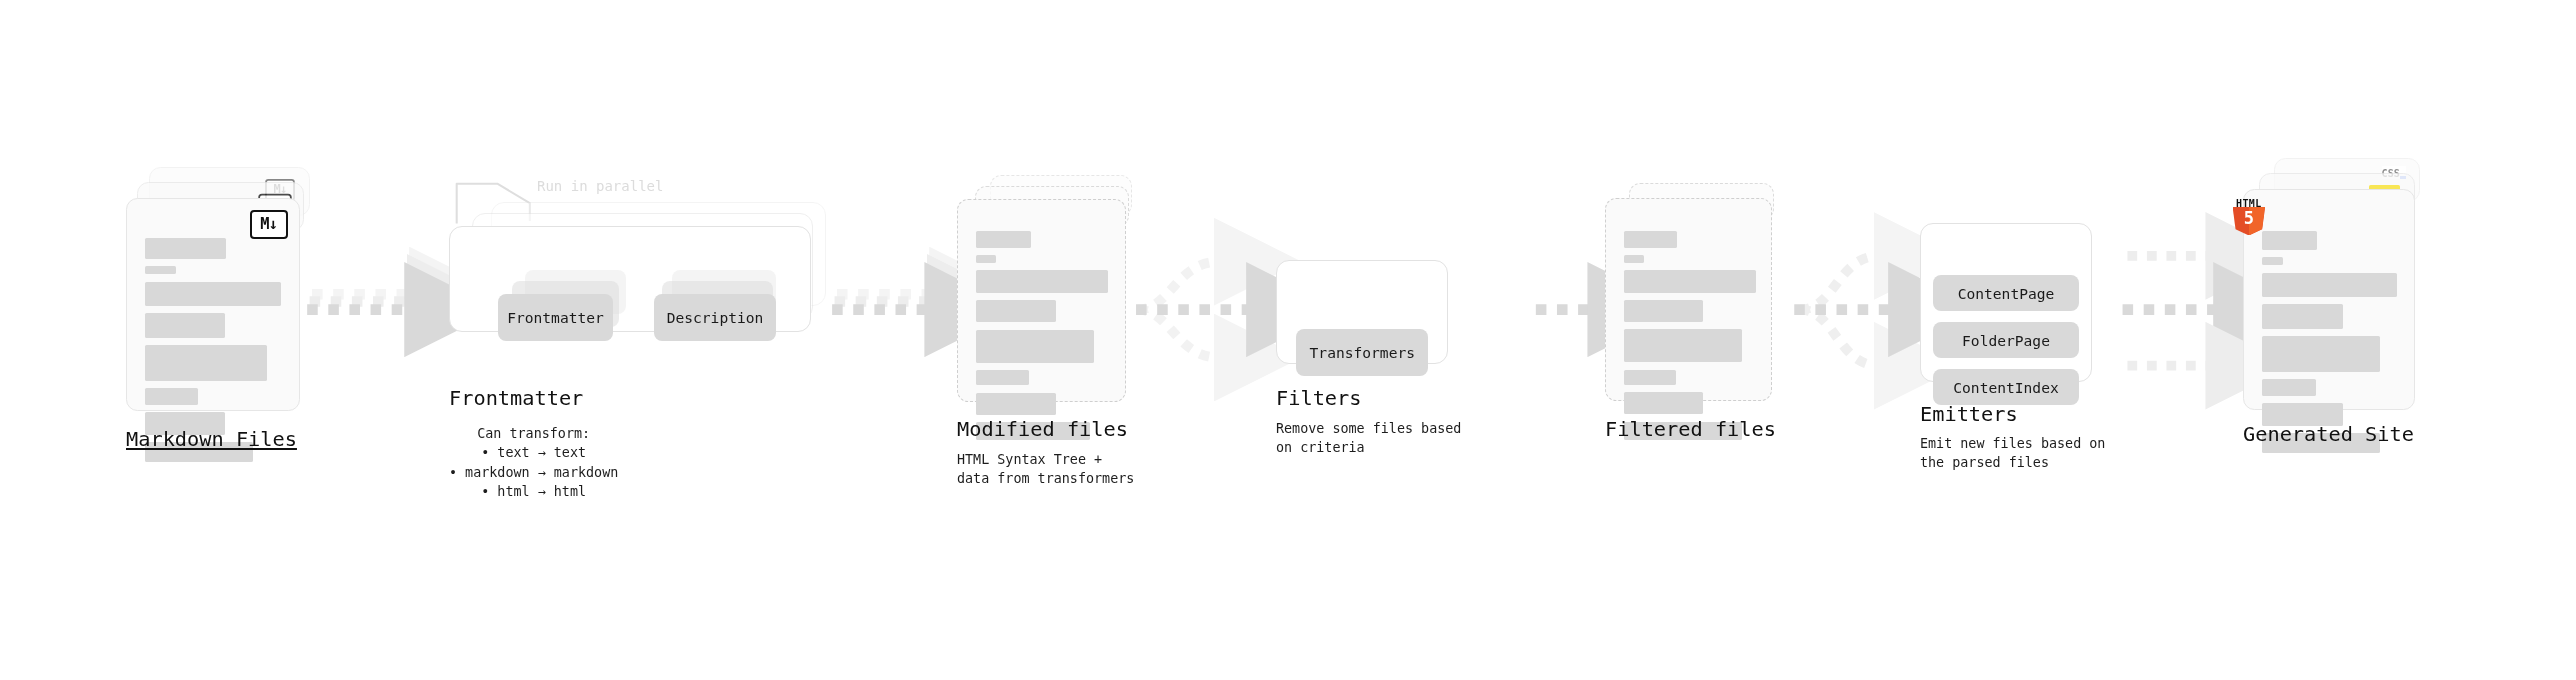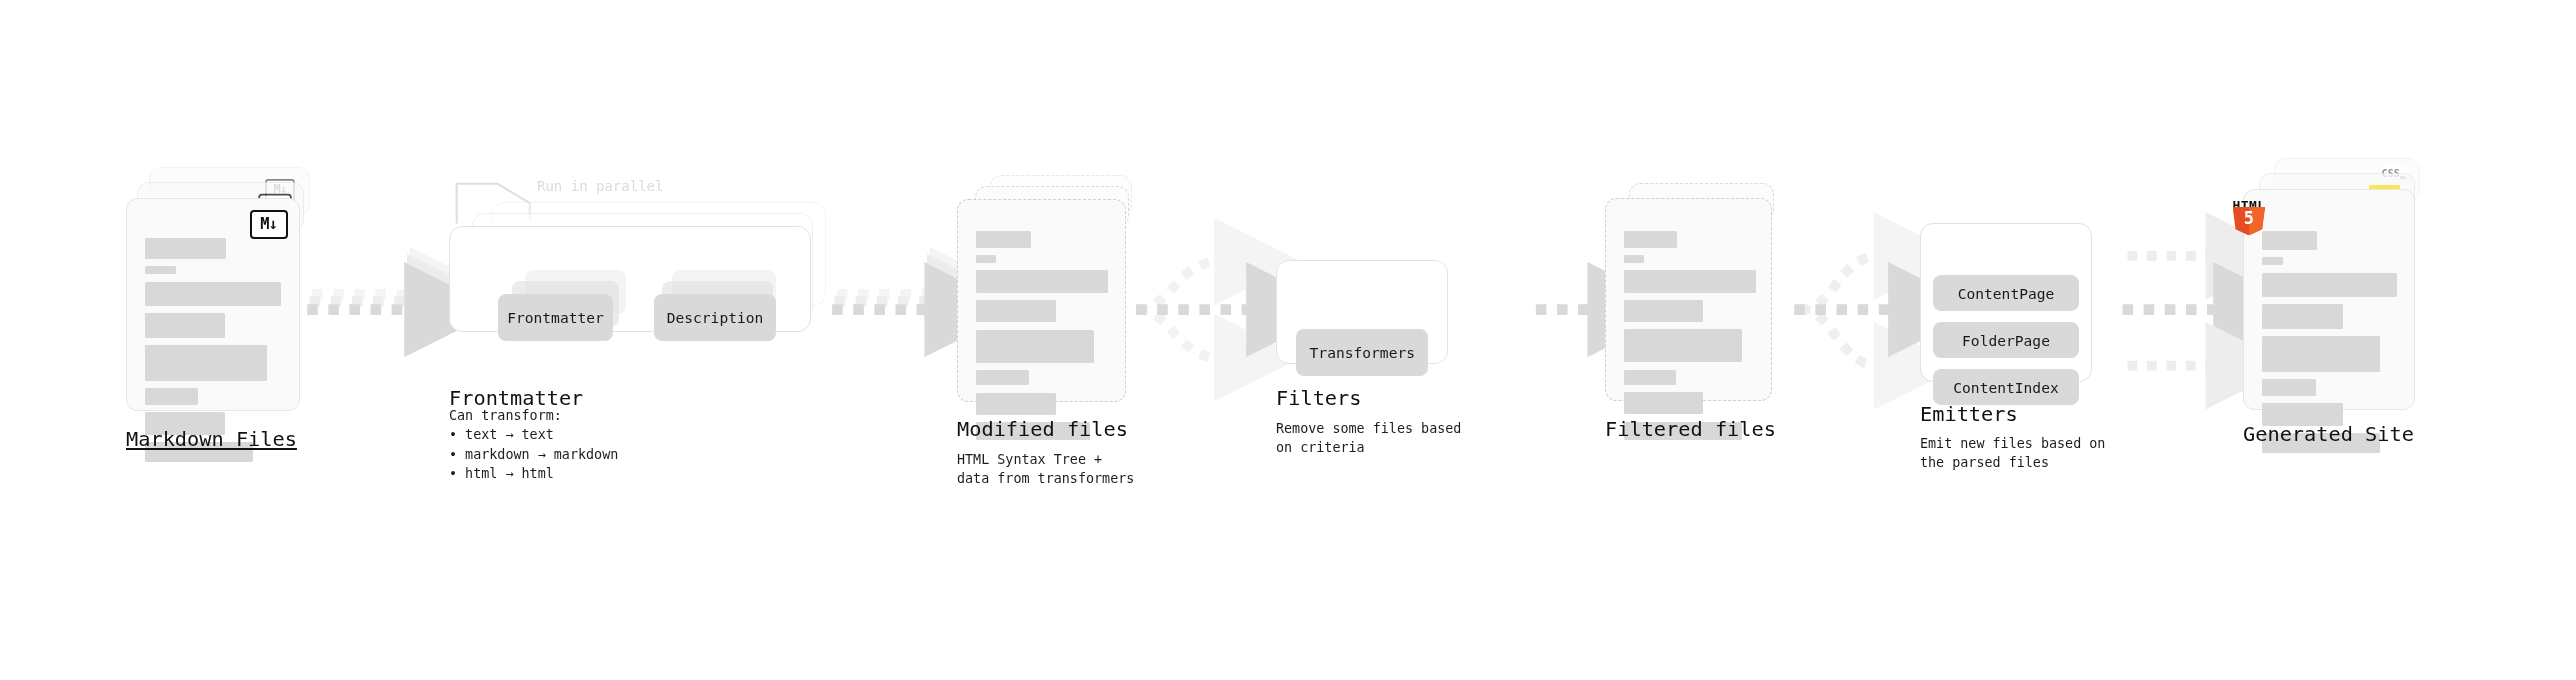--- a/index.html
+++ b/index.html
@@ -38,21 +38,21 @@
     width:34px;height:24.4px;
     border:2.4px solid #111;border-radius:4.1px;
     display:flex;align-items:center;justify-content:center;
     background:#fff;color:#111;
     font-weight:bold;font-size:15.4px;line-height:1;
     letter-spacing:-0.8px;
   }
   .html5{width:32.5px;height:37px;position:relative;}
   .html5 .word{
     position:absolute;top:0;left:0;width:100%;
-    text-align:center;font-size:13px;font-weight:bold;color:#111;letter-spacing:0.4px;
+    text-align:center;font-size:10px;font-weight:bold;color:#111;letter-spacing:0.4px;
   }
   .html5 .shield{
     position:absolute;top:9px;left:0;width:32.5px;height:28.4px;
     background:#e44d26;
     clip-path:polygon(0% 0%,100% 0%,91% 78%,50% 100%,9% 78%);
   }
   .html5 .shield:after{
     content:"5";position:absolute;left:0;top:3.3px;width:100%;
     text-align:center;color:#fff;font-size:17px;font-weight:bold;line-height:1;
   }
@@ -220,21 +220,21 @@
       <div class="chip" style="left:49px;top:52px;width:115px;height:47px;">
         <span>Frontmatter</span>
       </div>
       <div class="chip" style="left:205px;top:52px;width:122px;height:47px;">
         <span>Description</span>
       </div>
     </div>
 
     <div class="parallel-label" style="left:88px;top:-23.6px;">Run in parallel</div>
     <div class="title" style="left:0;top:184px;">Frontmatter</div>
-    <div class="sub" style="left:0;top:204px;">Can transform:
+    <div class="sub" style="left:0;top:222px;text-align:center;">Can transform:
  • text → text
  • markdown → markdown
  • html → html</div>
   </div>
 
   <div class="node" style="left:957px;top:175px;">
     <div class="cardstack" style="width:187px;height:236px;">
       <div class="card dashed ghost2" style="left:32.5px;top:0;width:142px;height:41px;"></div>
       <div class="card dashed ghost1" style="left:18px;top:11.4px;width:154px;height:41px;"></div>
       <div class="card dashed" style="left:0;top:24.4px;width:169px;height:203px;">

